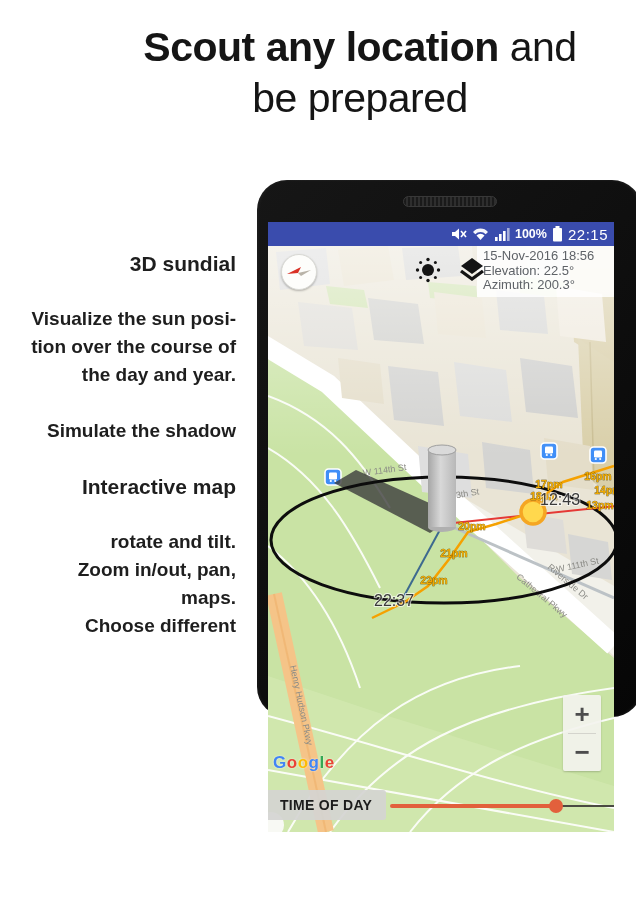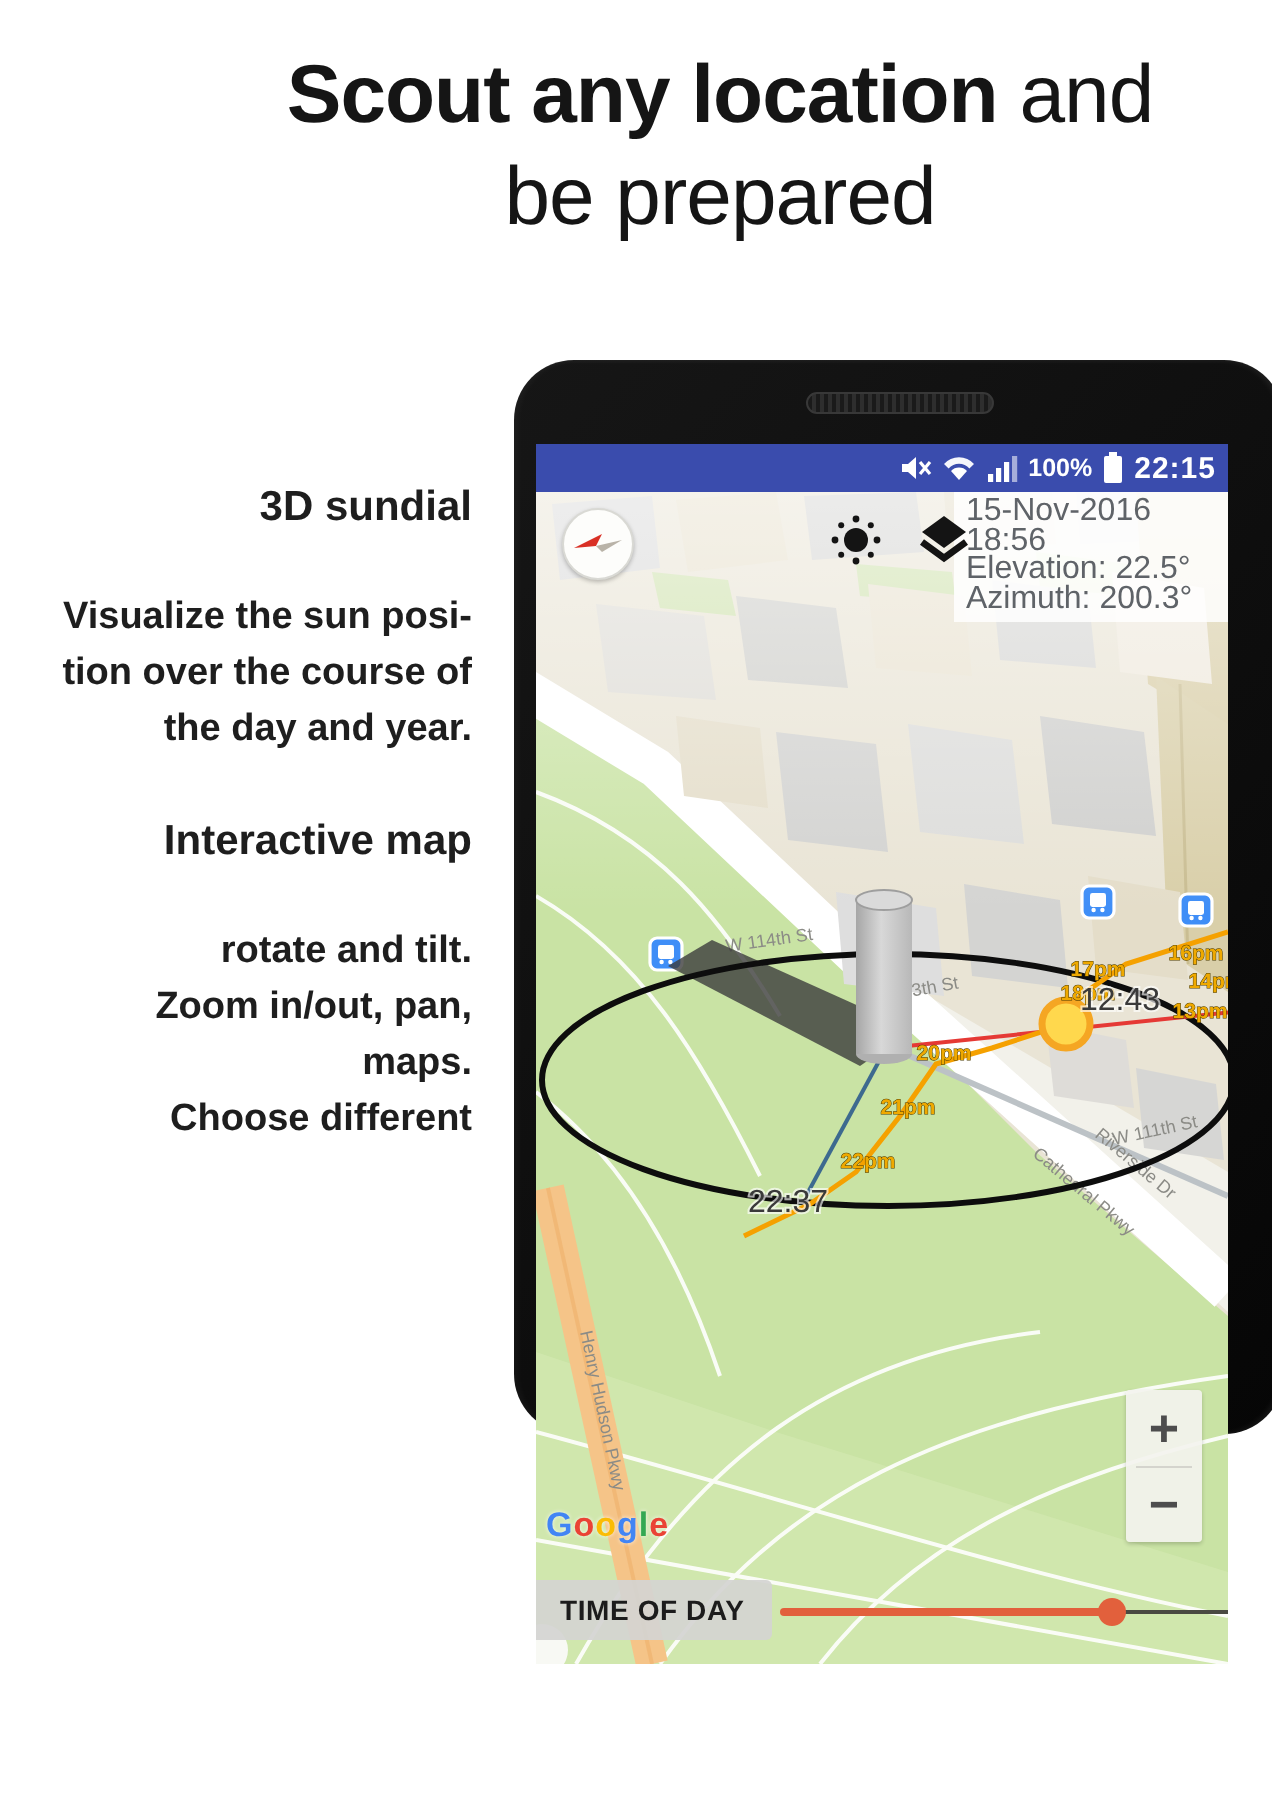--- a/index.html
+++ b/index.html
@@ -5,45 +5,45 @@
   html,body{margin:0;padding:0;}
   body{
     width:636px;height:900px;position:relative;background:#ffffff;
     font-family:"Liberation Sans",sans-serif;overflow:hidden;color:#111;
   }
   
   .headline{position:absolute;top:22px;left:0;width:636px;text-align:center;
     font-size:41px;line-height:51px;color:#151515;letter-spacing:-0.5px;padding-left:42px;}
   .headline .hl-bold{font-weight:bold;}
   
-  .features{position:absolute;left:16px;top:240px;width:220px;text-align:right;color:#1e1e1e;}
+  .features{position:absolute;left:16px;top:250px;width:220px;text-align:right;color:#1e1e1e;}
   .features h3{margin:0;font-size:21px;font-weight:bold;line-height:27px;}
   .features .para{margin-top:28px;font-size:19px;line-height:28px;font-weight:bold;}
   .features .para div{white-space:nowrap;}
   .features h3.second{margin-top:28px;}
   
   .phone{position:absolute;left:257px;top:180px;width:371px;height:537px;
     background:linear-gradient(135deg,#161616,#060606);border-radius:30px;
     box-shadow:inset -2px 0 3px rgba(255,255,255,.07), inset 2px 0 3px rgba(255,255,255,.04);padding-left:14px;}
   .speaker{position:absolute;left:50%;top:16px;transform:translateX(-50%);
     width:92px;height:9px;border-radius:6px;background:#242424;border:1px solid #383838;
     background-image:repeating-linear-gradient(90deg,#1a1a1a 0 2px,#2e2e2e 2px 4px);}
   .screen{position:absolute;left:11px;top:42px;width:346px;height:610px;background:#e9e4d5;overflow:hidden;}
   
   .statusbar{position:absolute;left:0;top:0;width:100%;height:24px;background:#3a4cad;
     display:flex;align-items:center;justify-content:flex-end;gap:5px;padding-right:6px;box-sizing:border-box;color:#fff;}
   .statusbar svg{display:block;}
   .sb-text{font-size:12.5px;font-weight:bold;}
-  .sb-clock{font-size:15px;font-weight:bold;letter-spacing:.5px;}
+  .sb-clock{font-size:15px;font-weight:normal;letter-spacing:.5px;}
   
   .map{position:absolute;left:0;top:24px;width:346px;height:586px;overflow:hidden;}
   .map svg.scene{position:absolute;left:0;top:0;}
   
   .info-panel{position:absolute;right:0;top:0;width:126px;background:rgba(255,255,255,.83);
-    padding:3px 5px 4px 6px;font-size:16px;line-height:14.5px;color:#5f6368;}
+    padding:3px 5px 4px 6px;font-size:13px;line-height:14.5px;color:#5f6368;}
   
   .compass{position:absolute;left:13px;top:8px;width:34px;height:34px;border-radius:50%;
     background:#fdfdfb;border:1px solid #d9d9d4;box-shadow:0 1px 2px rgba(0,0,0,.25);}
   
   .map-btn{position:absolute;width:28px;height:28px;}
   .btn-sun{left:146px;top:10px;}
   .btn-layers{left:190px;top:9px;}
   
   .zoomctrl{position:absolute;right:13px;top:449px;width:38px;height:76px;
     background:rgba(243,243,238,.92);border-radius:2px;box-shadow:0 1px 2px rgba(0,0,0,.2);
@@ -77,20 +77,21 @@
 </div>
 
 <div class="features">
   <h3>3D sundial</h3>
   <div class="para">
     <div>Visualize the sun posi-</div>
     <div>tion over the course of</div>
     <div>the day and year.</div>
   </div>
   <div class="para">
+    <div>Simulate the shadow</div>
   </div>
   <h3 class="second">Interactive map</h3>
   <div class="para">
     <div>rotate and tilt.</div>
     <div>Zoom in/out, pan,</div>
     <div>maps.</div>
     <div>Choose different</div>
   </div>
 </div>
 

